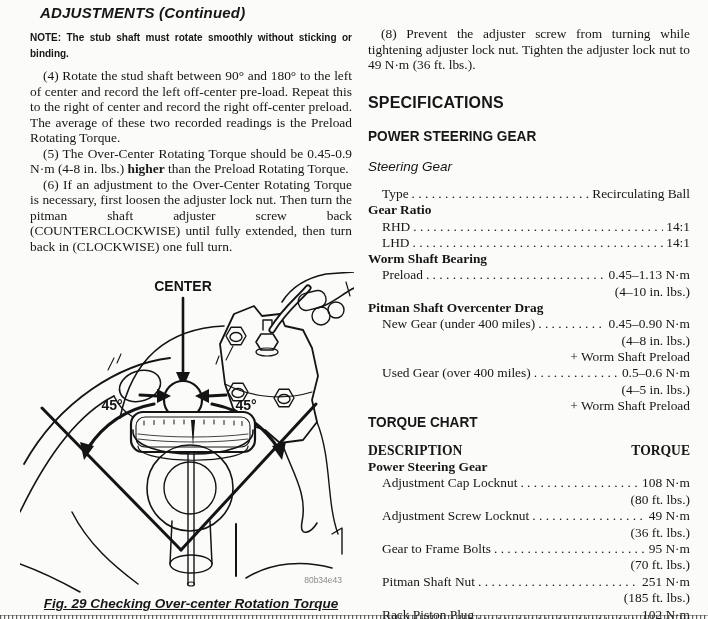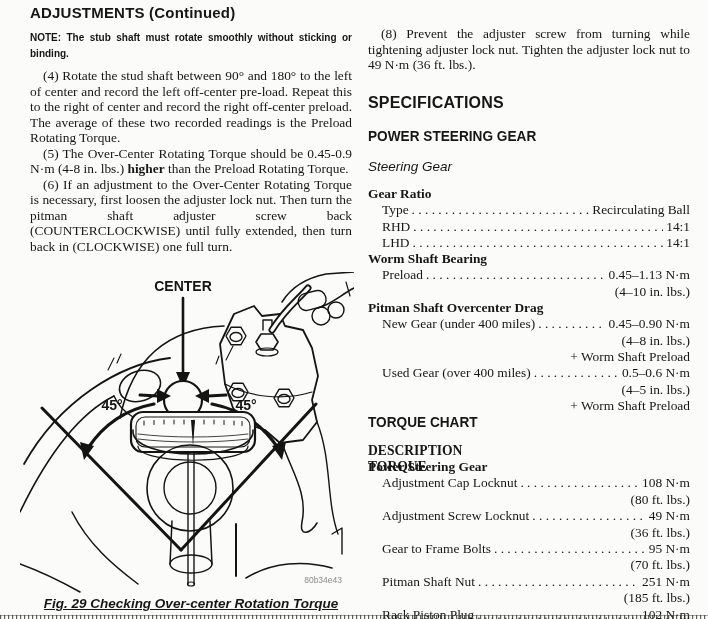--- a/index.html
+++ b/index.html
@@ -40,21 +40,21 @@
   .scan-noise{position:absolute;left:0;top:615px;width:708px;height:4px;
     background:
       repeating-linear-gradient(90deg, rgba(40,40,40,.75) 0 1px, rgba(120,120,120,.25) 1px 2px, transparent 2px 4px);
     border-top:1px solid rgba(60,60,60,.45);}
 </style>
 </head>
 <body>
 
 <div class="page">
 
-  <div class="abs sans h-main" style="left:30px;top:4px;width:322px;">ADJUSTMENTS (Continued)</div>
+  <div class="abs sans h-main" style="left:40px;top:4px;width:322px;font-style:italic;">ADJUSTMENTS (Continued)</div>
 
   <div class="abs sans note" style="left:30px;top:30px;width:322px;">NOTE: The stub shaft must rotate smoothly without sticking or binding.</div>
 
   <div class="abs body-copy" style="left:30px;top:68px;width:322px;">
     <p>(4) Rotate the stud shaft between 90° and 180° to the left of center and record the left off-center pre-load. Repeat this to the right of center and record the right off-center preload. The average of these two recorded readings is the Preload Rotating Torque.</p>
     <p><span>(5) The Over-Center Rotating Torque should be 0.45-0.9 N·m (4-8 in. lbs.) </span><b>higher</b><span> than the Preload Rotating Torque.</span></p>
     <p>(6) If an adjustment to the Over-Center Rotating Torque is necessary, first loosen the adjuster lock nut. Then turn the pitman shaft adjuster screw back (COUNTERCLOCKWISE) until fully extended, then turn back in (CLOCKWISE) one full turn.</p>
   </div>
 
   <div class="abs fig" style="left:20px;top:272px;width:334px;height:322px;">
@@ -158,29 +158,29 @@
     <p>(8) Prevent the adjuster screw from turning while tightening adjuster lock nut. Tighten the adjuster lock nut to 49 N·m (36 ft. lbs.).</p>
   </div>
 
   <div class="abs sans h-spec" style="left:368px;top:94px;">SPECIFICATIONS</div>
 
   <div class="abs sans h-cond" style="left:368px;top:127px;">POWER STEERING GEAR</div>
 
   <div class="abs sans sub-ital" style="left:368px;top:159px;">Steering Gear</div>
 
   <div id="spec-rows" class="abs rows" style="left:368px;top:186px;width:322px;">
+      <div class="trow ind">
+        <span class="lbl">Type</span>
+        <span class="dots"></span>
+        <span class="val">Recirculating Ball</span>
+      </div>
       <div class="trow bold">
         <span class="lbl">Gear Ratio</span>
       </div>
       <div class="trow ind">
-        <span class="lbl">Type</span>
-        <span class="dots"></span>
-        <span class="val">Recirculating Ball</span>
-      </div>
-      <div class="trow ind">
         <span class="lbl">RHD</span>
         <span class="dots"></span>
         <span class="val">14:1</span>
       </div>
       <div class="trow ind">
         <span class="lbl">LHD</span>
         <span class="dots"></span>
         <span class="val">14:1</span>
       </div>
       <div class="trow bold">
@@ -216,21 +216,21 @@
       <div class="trow cont">
         <span class="val">(4–5 in. lbs.)</span>
       </div>
       <div class="trow cont">
         <span class="val">+ Worm Shaft Preload</span>
       </div>
     </div>
 
   <div class="abs sans h-cond" style="left:368px;top:413px;">TORQUE CHART</div>
 
-  <div class="abs chart-head" style="left:368px;top:443px;width:322px;flex-direction:column;">
+  <div class="abs chart-head" style="left:368px;top:443px;width:322px;">
     <span>DESCRIPTION</span>
     <span>TORQUE</span>
   </div>
 
   <div id="torque-rows" class="abs rows torque-rows" style="left:368px;top:459px;width:322px;">
       <div class="trow bold">
         <span class="lbl">Power Steering Gear</span>
       </div>
       <div class="trow ind">
         <span class="lbl">Adjustment Cap Locknut</span>

